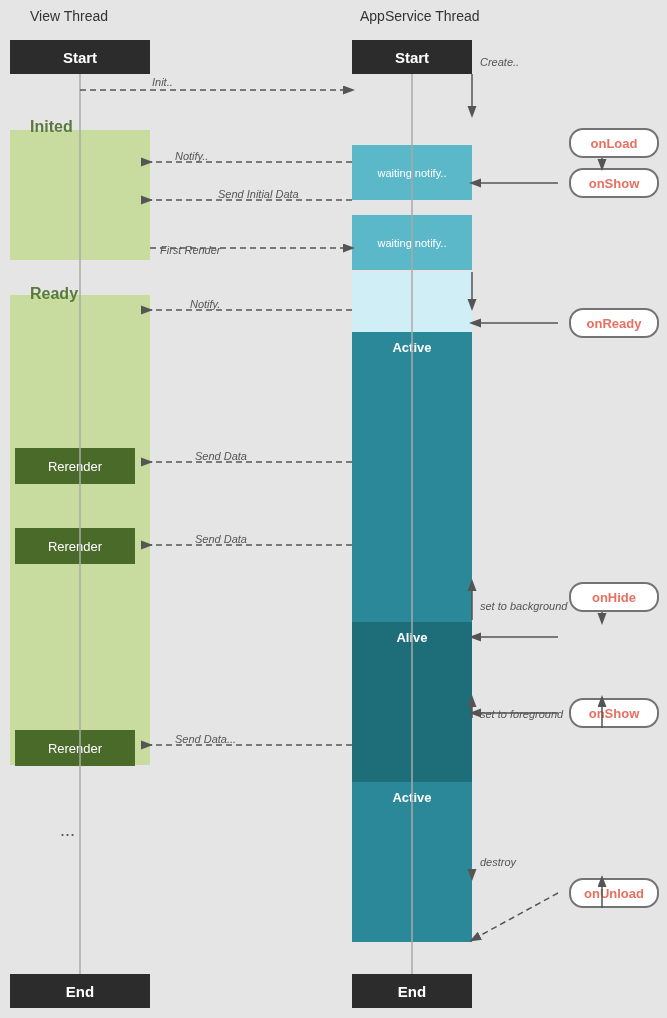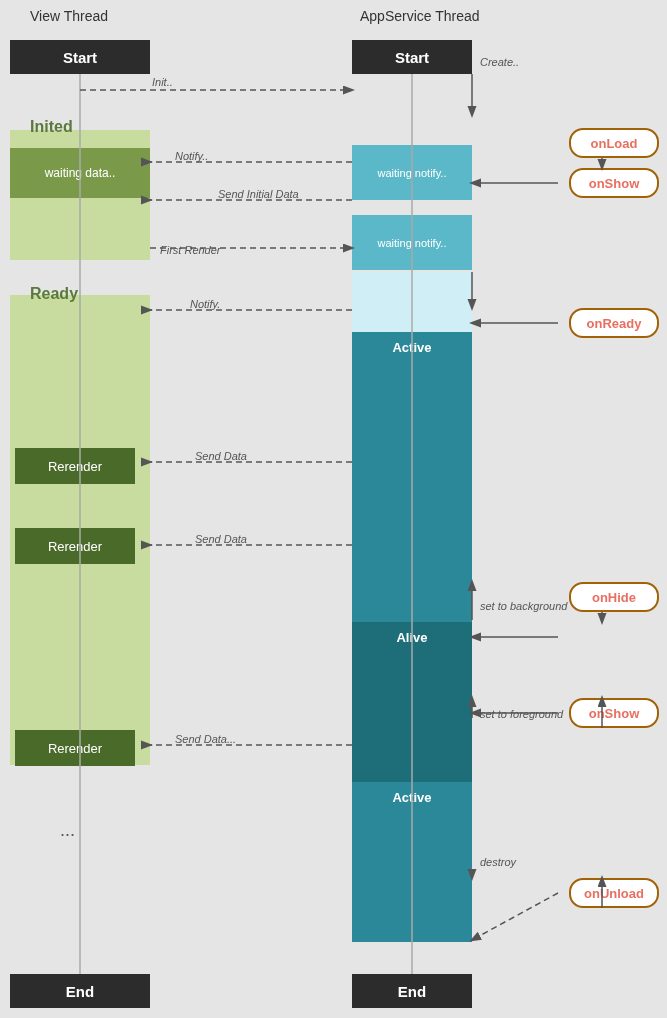--- a/index.html
+++ b/index.html
@@ -87,21 +87,21 @@
       display: flex;
       align-items: center;
       justify-content: center;
       text-align: center;
       font-weight: normal;
     }
 
     
     .callback-box {
       position: absolute;
-      border: 2px solid #a16207;
+      border: 2px solid #737373;
       border-radius: 14px;
       background: #fff;
       color: #e87060;
       font-size: 13px;
       display: flex;
       align-items: center;
       justify-content: center;
       width: 90px;
       height: 30px;
       right: 8px;
@@ -180,23 +180,20 @@
   <div class="col-header" style="left:360px; top:8px;text-align:right;">AppService Thread</div>
 
   <div class="start-end-vt" style="top:40px;">
     <span>Start</span>
   </div>
 
   <div class="vt-bg" style="top:130px; height:130px;"></div>
 
   <div class="vt-label" style="top:118px;">Inited</div>
 
-  <div class="vt-box" style="top:148px; height:50px;">
-    <span>waiting data..</span>
-  </div>
 
   <div class="vt-bg" style="top:295px; height:470px;"></div>
 
   <div class="vt-label" style="top:285px;">Ready</div>
 
   <div class="vt-rerender" style="top:448px;">
     <span>Rerender</span>
   </div>
   <div class="vt-rerender" style="top:528px;">
     <span>Rerender</span>

